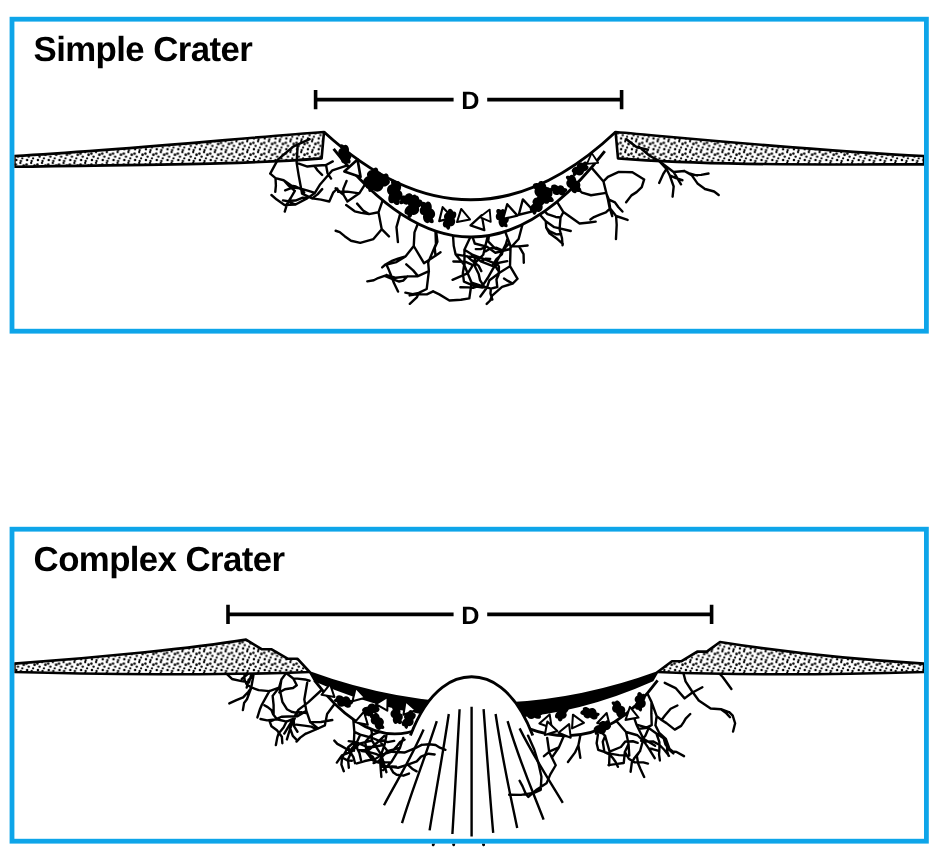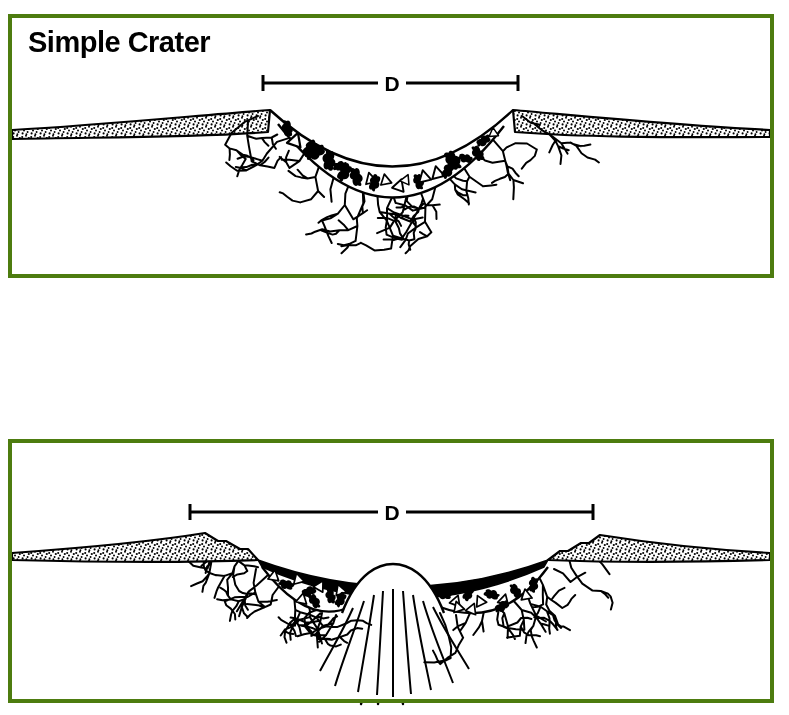--- a/index.html
+++ b/index.html
@@ -3,21 +3,21 @@
 <meta charset="utf-8">
 <style>
   html,body{margin:0;padding:0;}
   body{
     width:789px;height:715px;position:relative;background:#ffffff;
     font-family:"Liberation Sans","DejaVu Sans",sans-serif;color:#000;
     overflow:hidden;
   }
   .panel{
     position:absolute;left:8px;width:758px;height:256px;
-    border:4px solid #4d7c0f;background:#fff;
+    border:4px solid #0ea5e9;background:#fff;
   }
   #panel-simple{top:14px;}
   #panel-complex{top:439px;}
   .panel-title{
     position:absolute;top:8px;left:16px;
     font-size:29px;font-weight:bold;letter-spacing:-0.5px;
   }
   .crater-svg{position:absolute;left:0;top:0;width:758px;height:256px;}
   .legend{position:absolute;left:0;top:283px;width:789px;height:156px;}
   .legend-label{
@@ -118,20 +118,21 @@
   <svg class="legend-icon" style="left:358px;top:365px" width="56" height="58">
     <path d="M18,6 C13,24 8,41 3,56" fill="none" stroke="#000" stroke-width="2.4" stroke-linecap="round"></path>
     <path d="M28,3 C25,22 22,40 20,56" fill="none" stroke="#000" stroke-width="2.4" stroke-linecap="round"></path>
     <path d="M36,4 C39,22 42,40 45,56" fill="none" stroke="#000" stroke-width="2.4" stroke-linecap="round"></path>
     <path d="M44,9 C48,25 52,40 55,52" fill="none" stroke="#000" stroke-width="2.4" stroke-linecap="round"></path>
   </svg>
   <div class="legend-label" style="left:421px;top:383px">Central peak uplift</div>
 </div>
 
 <div class="panel" id="panel-complex">
+  <div class="panel-title">Complex Crater</div>
   <svg class="crater-svg" id="complex-svg" viewBox="0 0 758 256">
 
     <g>
       <line x1="178" y1="69" x2="581" y2="69" stroke="#000" stroke-width="3"></line>
       <line x1="178" y1="61" x2="178" y2="77" stroke="#000" stroke-width="3"></line>
       <line x1="581" y1="61" x2="581" y2="77" stroke="#000" stroke-width="3"></line>
       <rect x="366" y="56" width="28" height="26" fill="#fff"></rect>
       <text class="dim-label" x="380" y="77" text-anchor="middle">D</text>
     </g>
 

